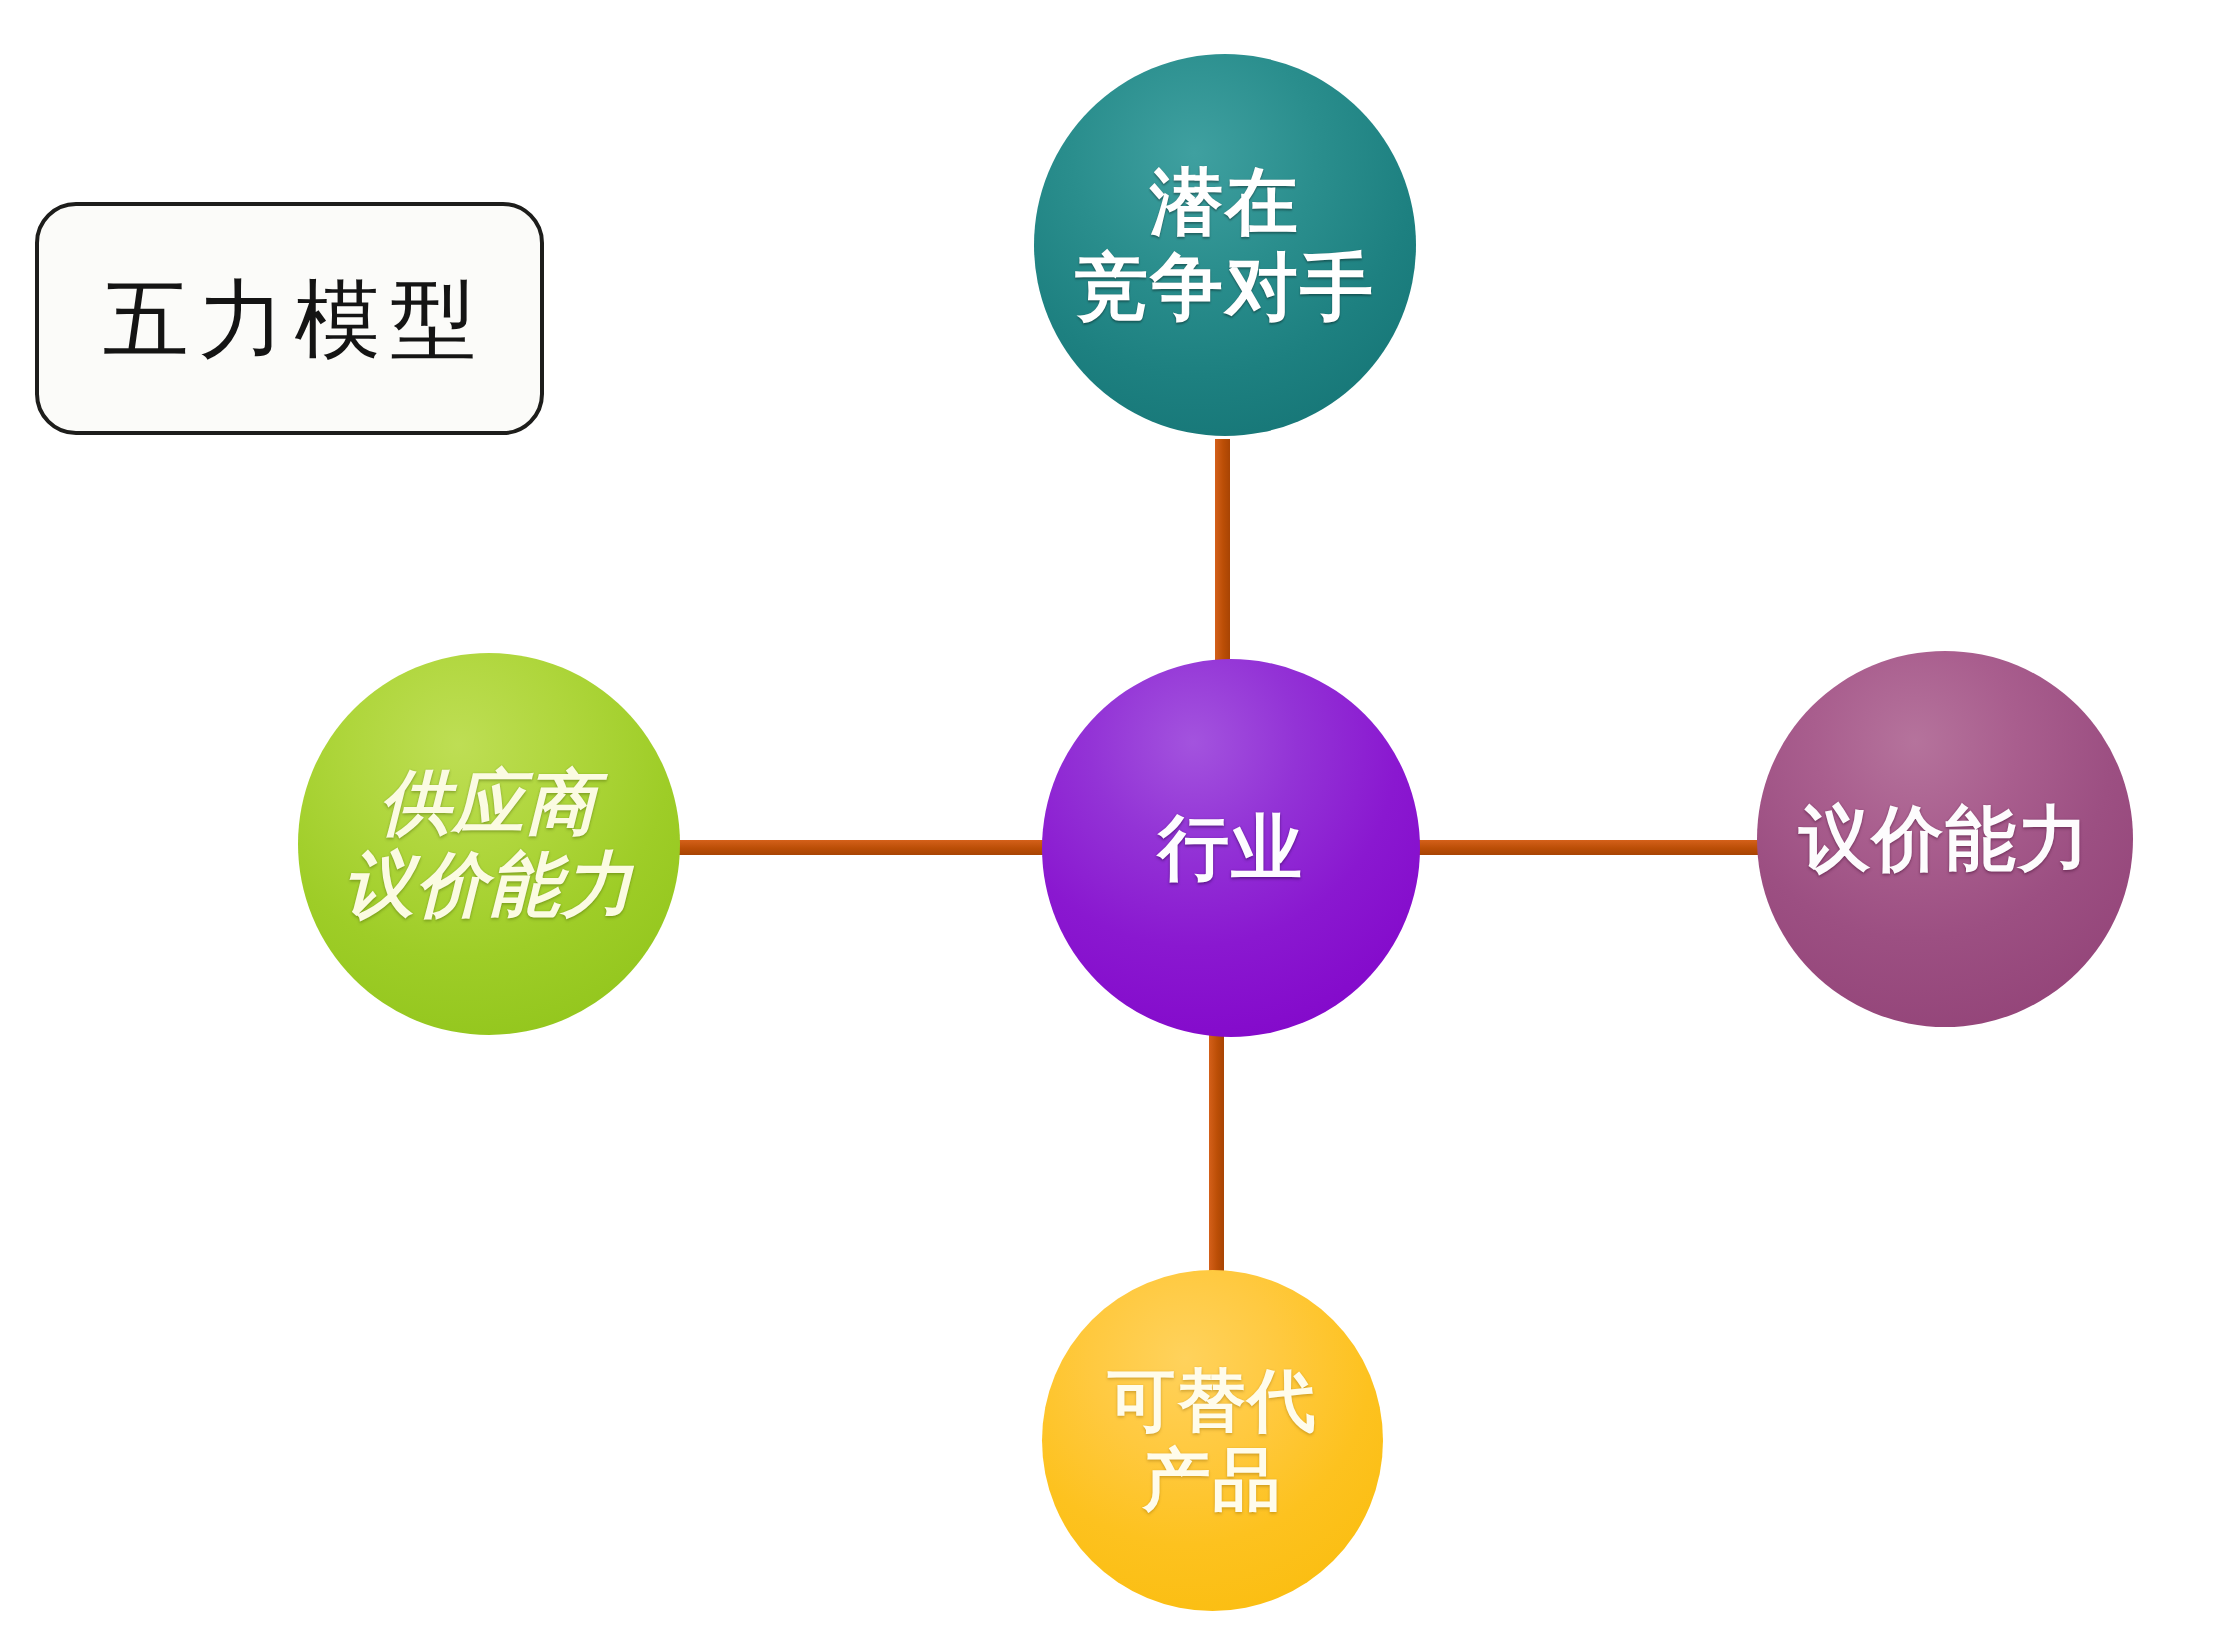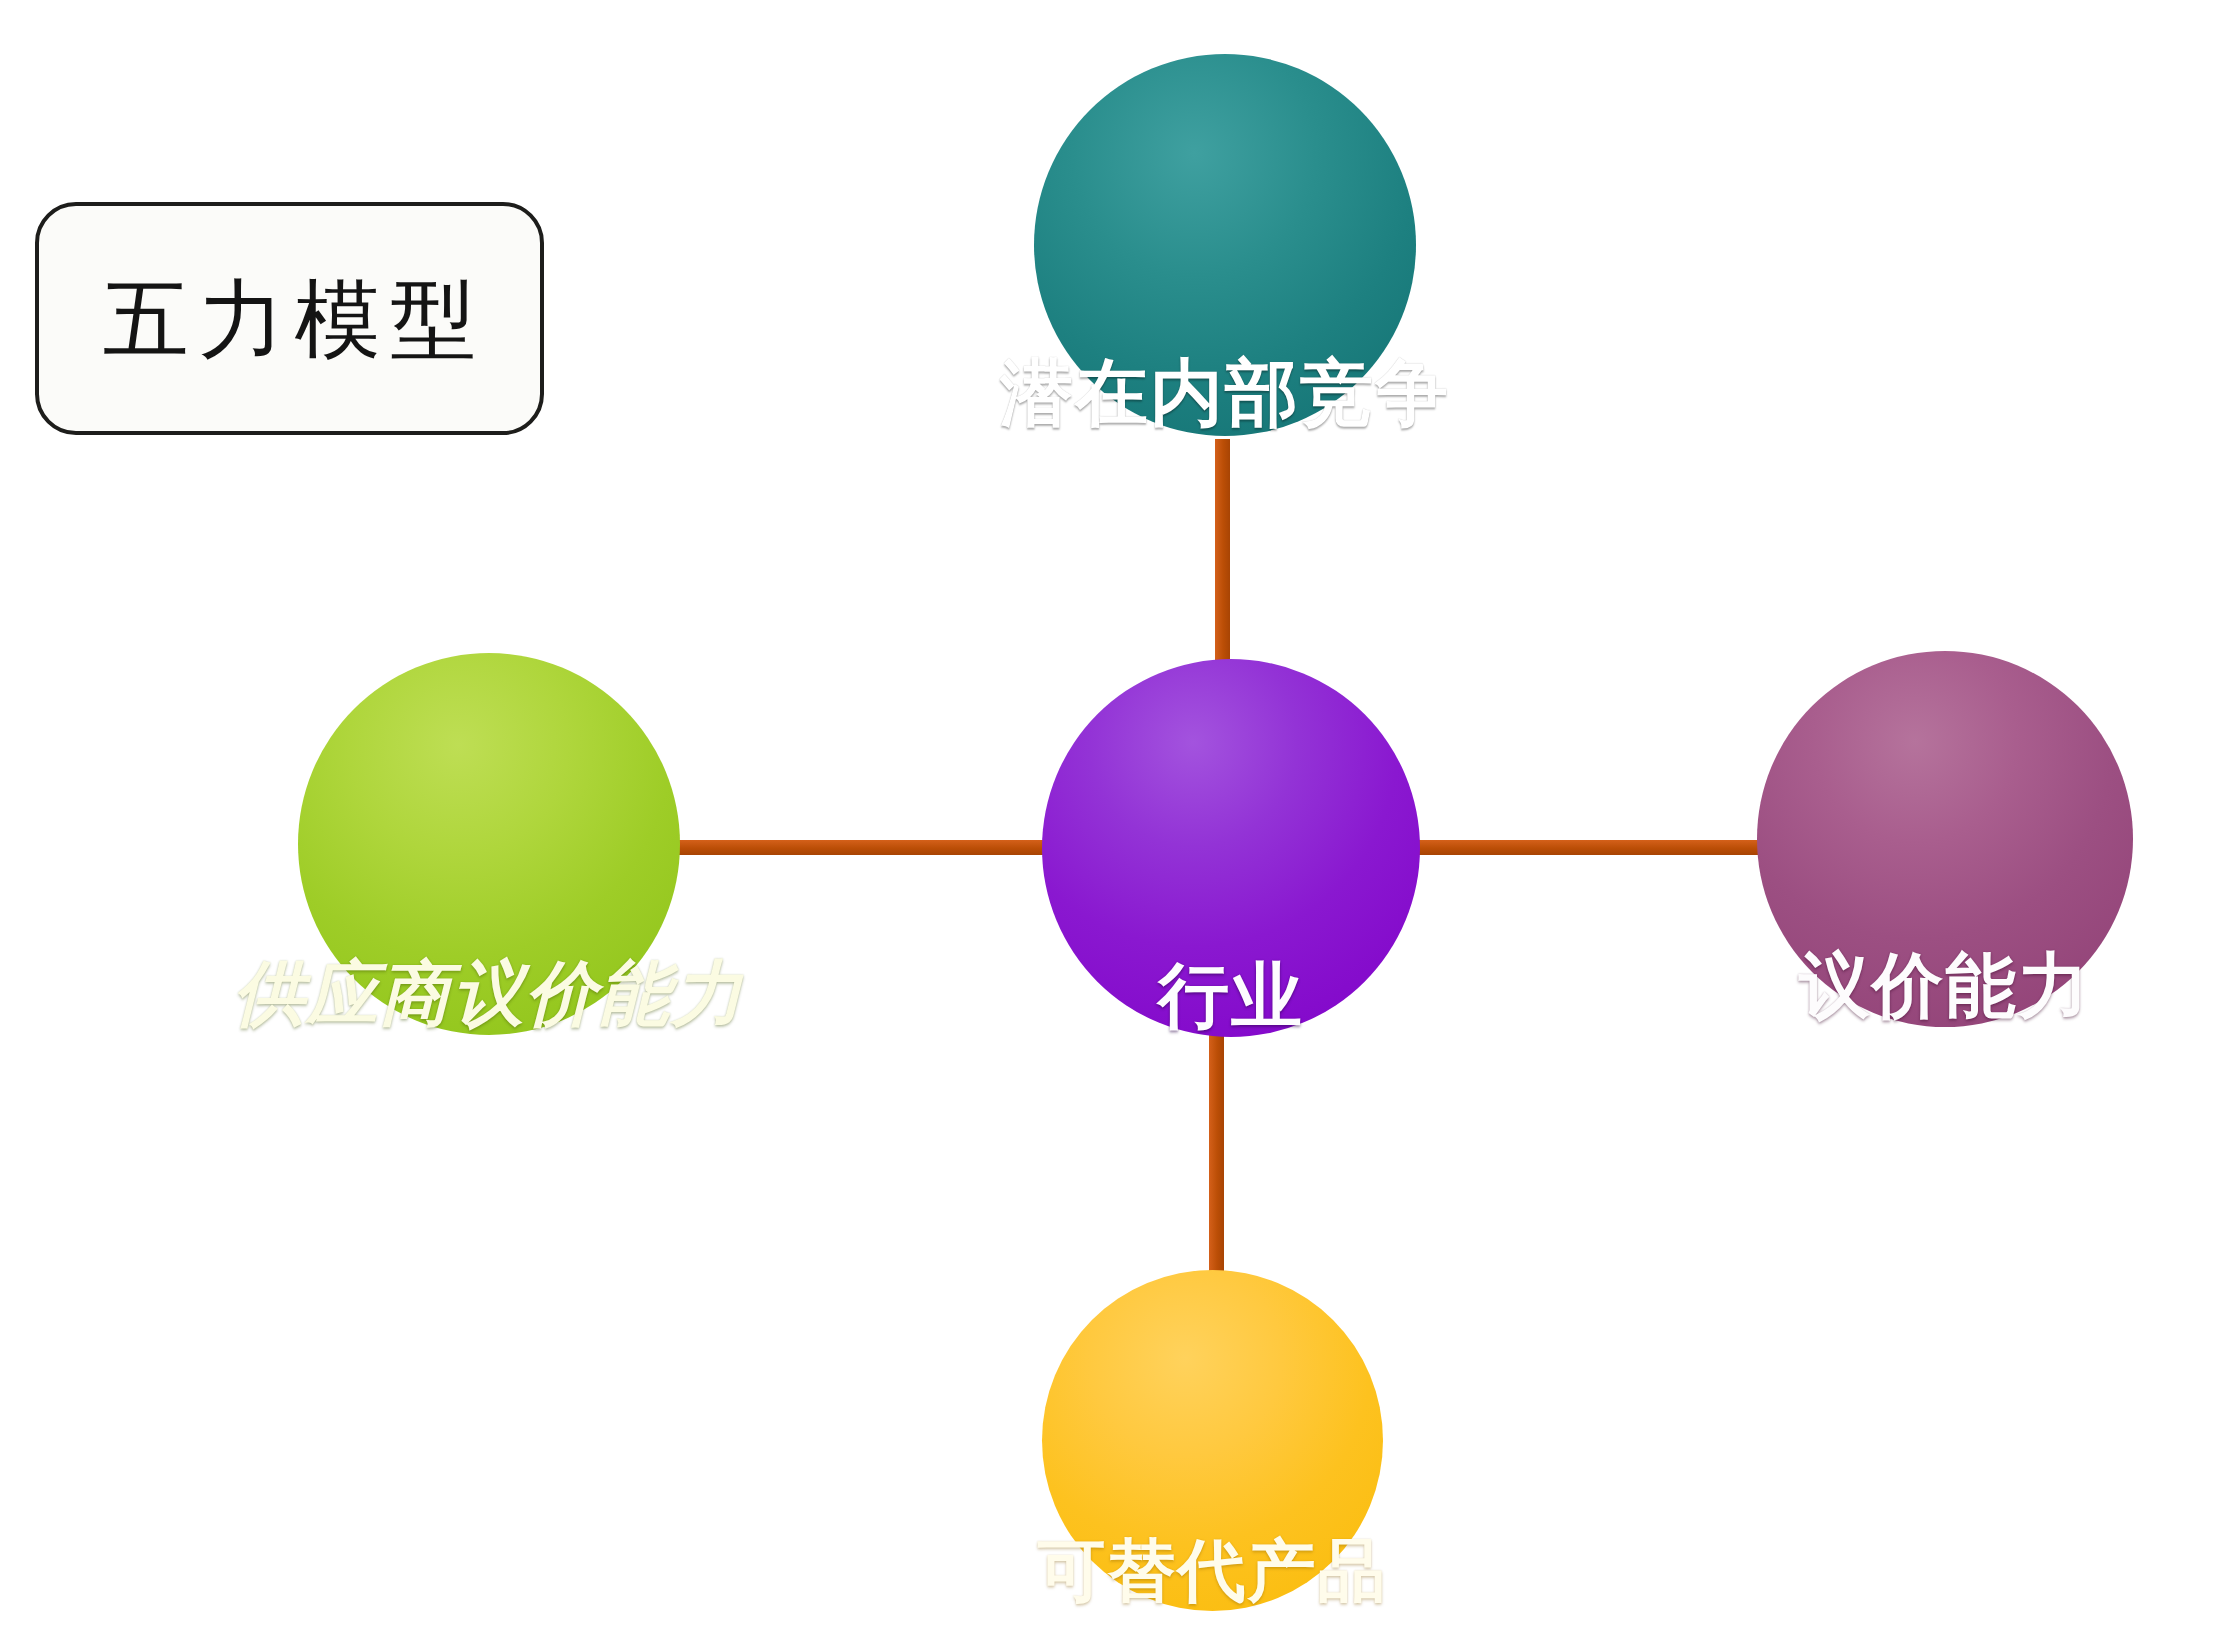--- a/index.html
+++ b/index.html
@@ -54,22 +54,22 @@
   }
   .connector.vertical {
     background-image: linear-gradient(to right, #d4601a 0%, #bb4e06 55%, #a84404 100%);
   }
 
   
   .node {
     position: absolute;
     border-radius: 50%;
     display: flex;
-    flex-direction: row;
-    align-items: flex-end;
+    flex-direction: column;
+    align-items: center;
     justify-content: center;
     text-align: center;
     line-height: 1.16;
     font-weight: 700;
     white-space: nowrap;
   }
   .node .ln {
     display: block;
   }
 
@@ -136,21 +136,21 @@
   <div class="connector vertical" style="left:1215px; top:439px; width:14.6px; height:224px;"></div>
 
   <div class="connector" style="left:675px; top:840px; width:373px; height:14.6px;"></div>
 
   <div class="connector" style="left:1417px; top:840px; width:341px; height:14.6px;"></div>
 
   <div class="connector vertical" style="left:1209px; top:1034px; width:14.6px; height:244px;"></div>
 
   <div class="node node-top" style="left:1034px; top:54px; width:382px; height:382px;">
     <span class="ln">潜在</span>
-    <span class="ln">内部竞争</span>
+    <span class="ln">竞争对手</span>
   </div>
 
   <div class="node node-left" style="left:298px; top:653px; width:382px; height:382px;font-style:italic;">
     <span class="ln">供应商</span>
     <span class="ln">议价能力</span>
   </div>
 
   <div class="node node-center" style="left:1042px; top:659px; width:378px; height:378px;">
     <span class="ln">行业</span>
   </div>

